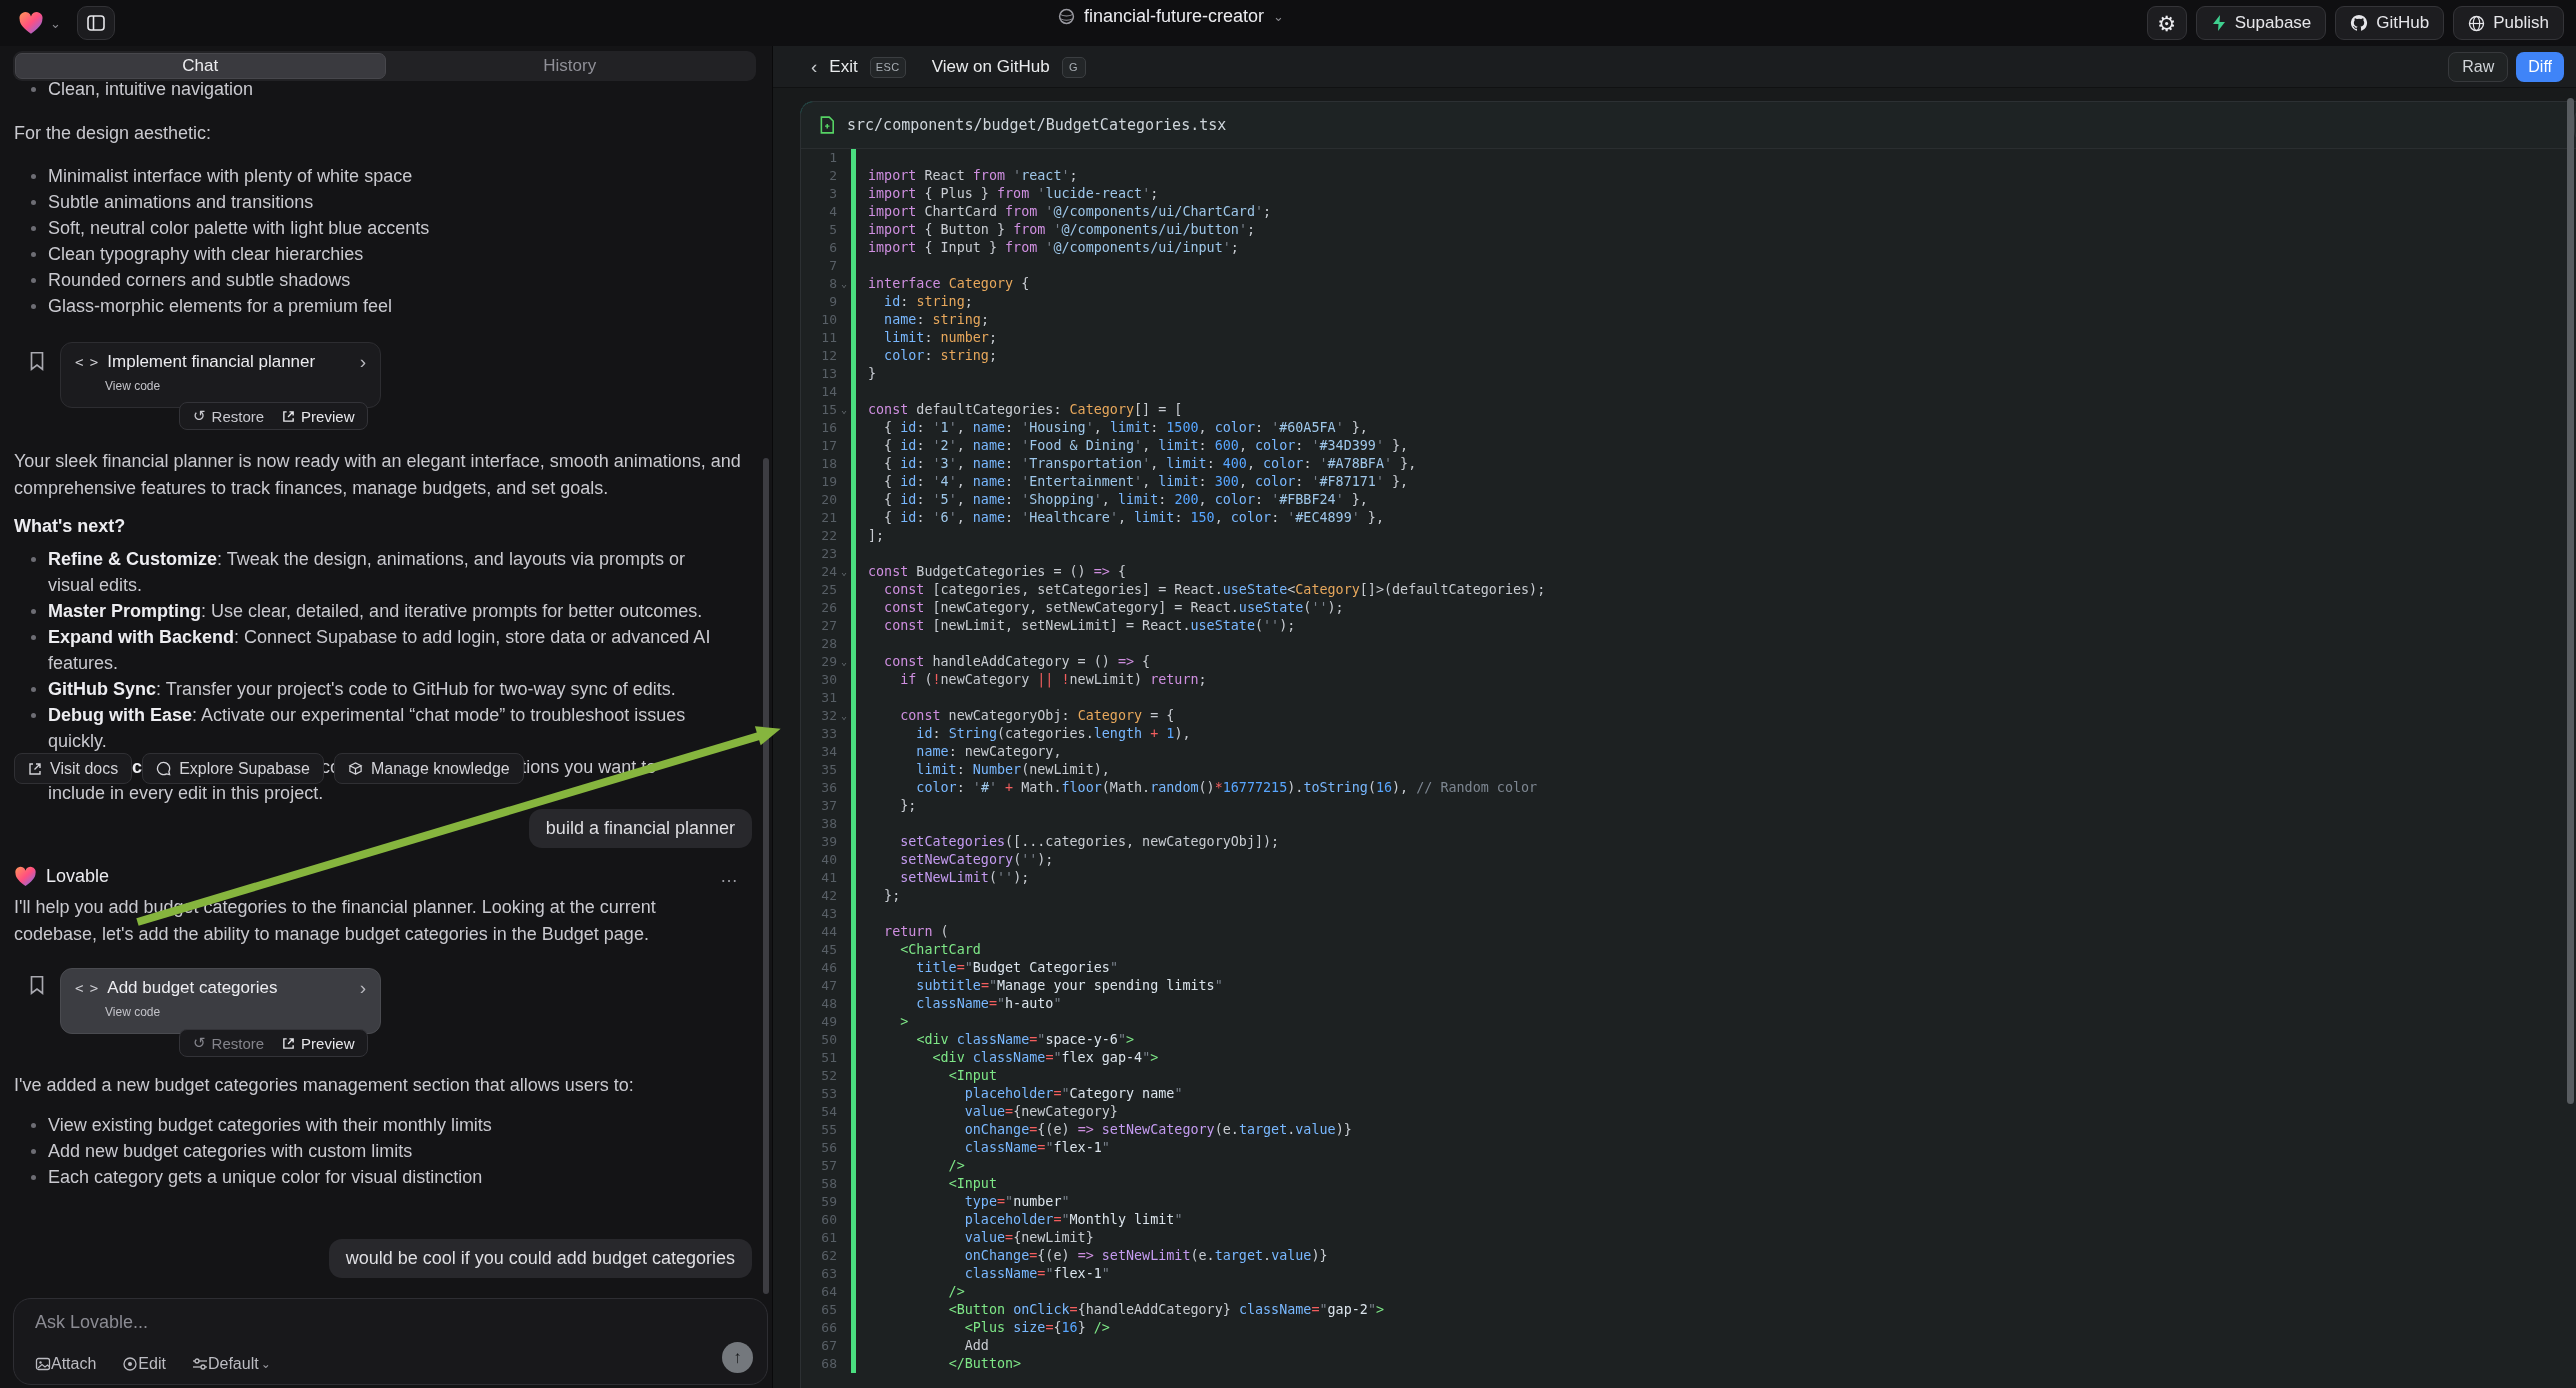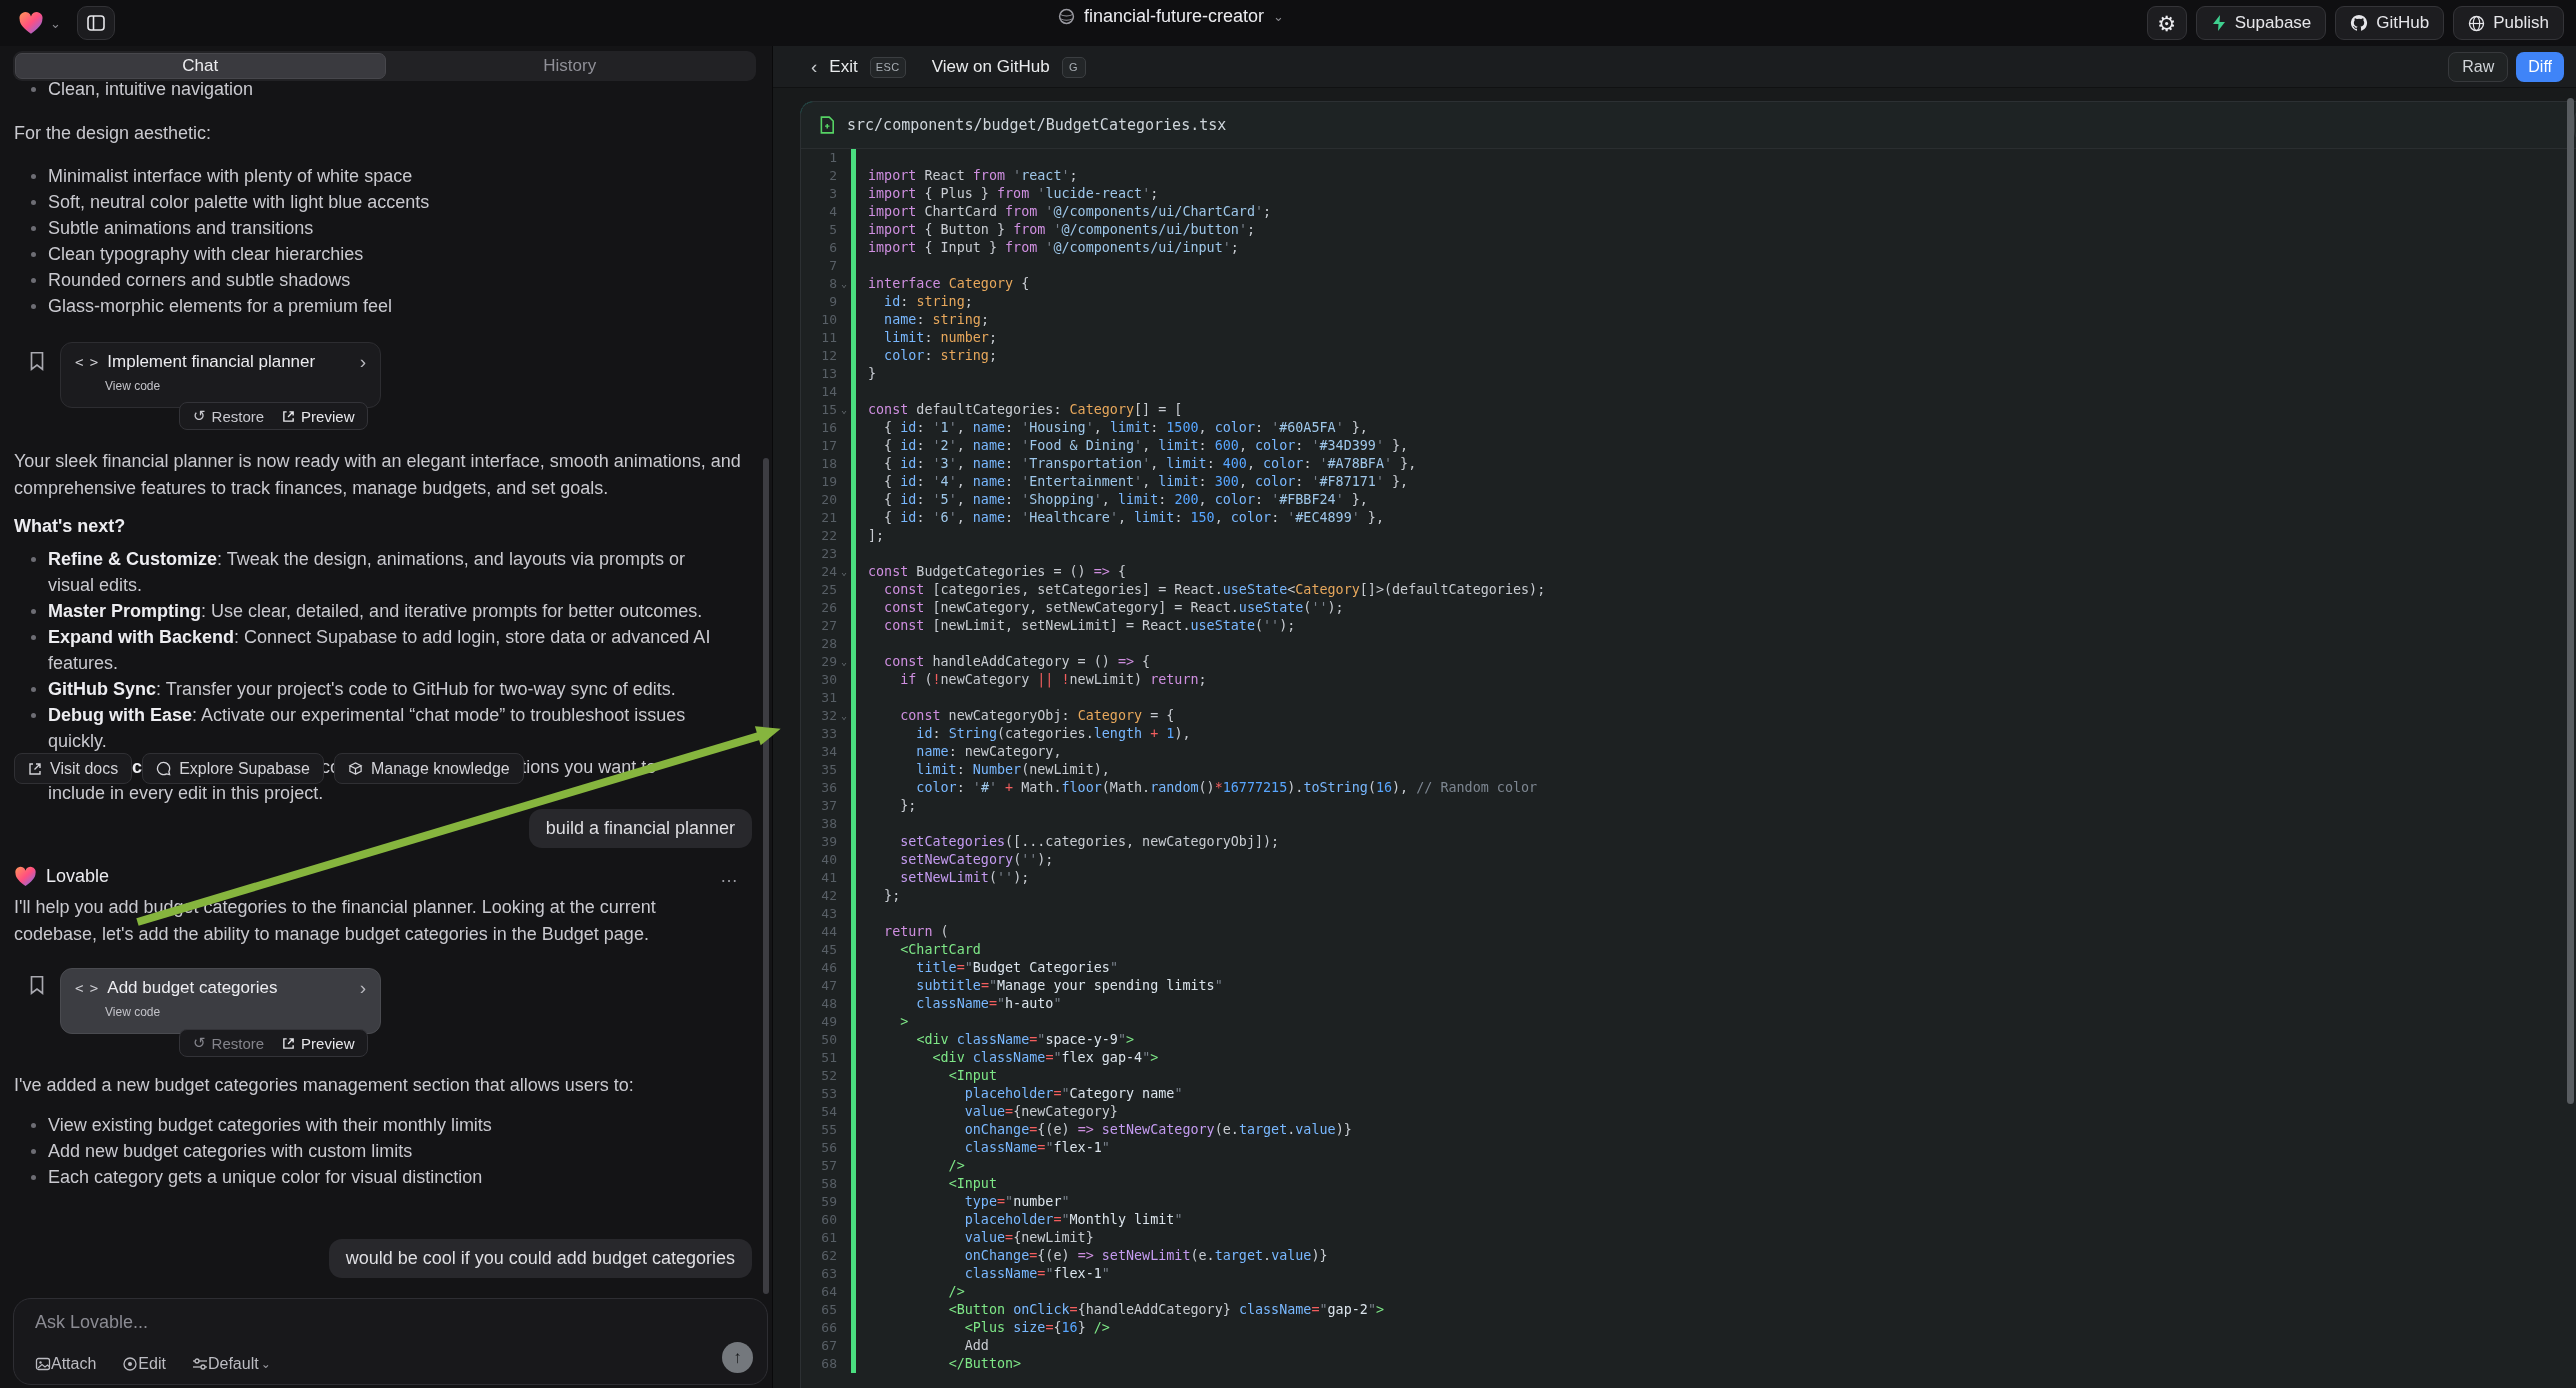--- a/index.html
+++ b/index.html
@@ -190,25 +190,25 @@
 
     <div class="p-text" style="top:74px;">For the design aesthetic:</div>
 
     <div class="blist" style="top:117px;">
         <div class="b-item">
           <span class="dot"></span>
           <span class="b-text">Minimalist interface with plenty of white space</span>
         </div>
         <div class="b-item">
           <span class="dot"></span>
+          <span class="b-text">Subtle animations and transitions</span>
+        </div>
+        <div class="b-item">
+          <span class="dot"></span>
           <span class="b-text">Soft, neutral color palette with light blue accents</span>
-        </div>
-        <div class="b-item">
-          <span class="dot"></span>
-          <span class="b-text">Subtle animations and transitions</span>
         </div>
         <div class="b-item">
           <span class="dot"></span>
           <span class="b-text">Clean typography with clear hierarchies</span>
         </div>
         <div class="b-item">
           <span class="dot"></span>
           <span class="b-text">Rounded corners and subtle shadows</span>
         </div>
         <div class="b-item">
@@ -712,21 +712,21 @@
           <div class="cl">
             <span class="ln">49</span>
             <span class="fold"></span>
             <span class="bar"></span>
             <span class="lt"><span class="tk-g">    &gt;</span></span>
           </div>
           <div class="cl">
             <span class="ln">50</span>
             <span class="fold"></span>
             <span class="bar"></span>
-            <span class="lt"><span class="tk-p">      </span><span class="tk-g">&lt;div</span><span class="tk-p"> </span><span class="tk-pr">className</span><span class="tk-r">=</span><span class="tk-q">"</span><span class="tk-s2">space-y-9</span><span class="tk-q">"</span><span class="tk-g">&gt;</span></span>
+            <span class="lt"><span class="tk-p">      </span><span class="tk-g">&lt;div</span><span class="tk-p"> </span><span class="tk-pr">className</span><span class="tk-r">=</span><span class="tk-q">"</span><span class="tk-s2">space-y-6</span><span class="tk-q">"</span><span class="tk-g">&gt;</span></span>
           </div>
           <div class="cl">
             <span class="ln">51</span>
             <span class="fold"></span>
             <span class="bar"></span>
             <span class="lt"><span class="tk-p">        </span><span class="tk-g">&lt;div</span><span class="tk-p"> </span><span class="tk-pr">className</span><span class="tk-r">=</span><span class="tk-q">"</span><span class="tk-s2">flex gap-4</span><span class="tk-q">"</span><span class="tk-g">&gt;</span></span>
           </div>
           <div class="cl">
             <span class="ln">52</span>
             <span class="fold"></span>

